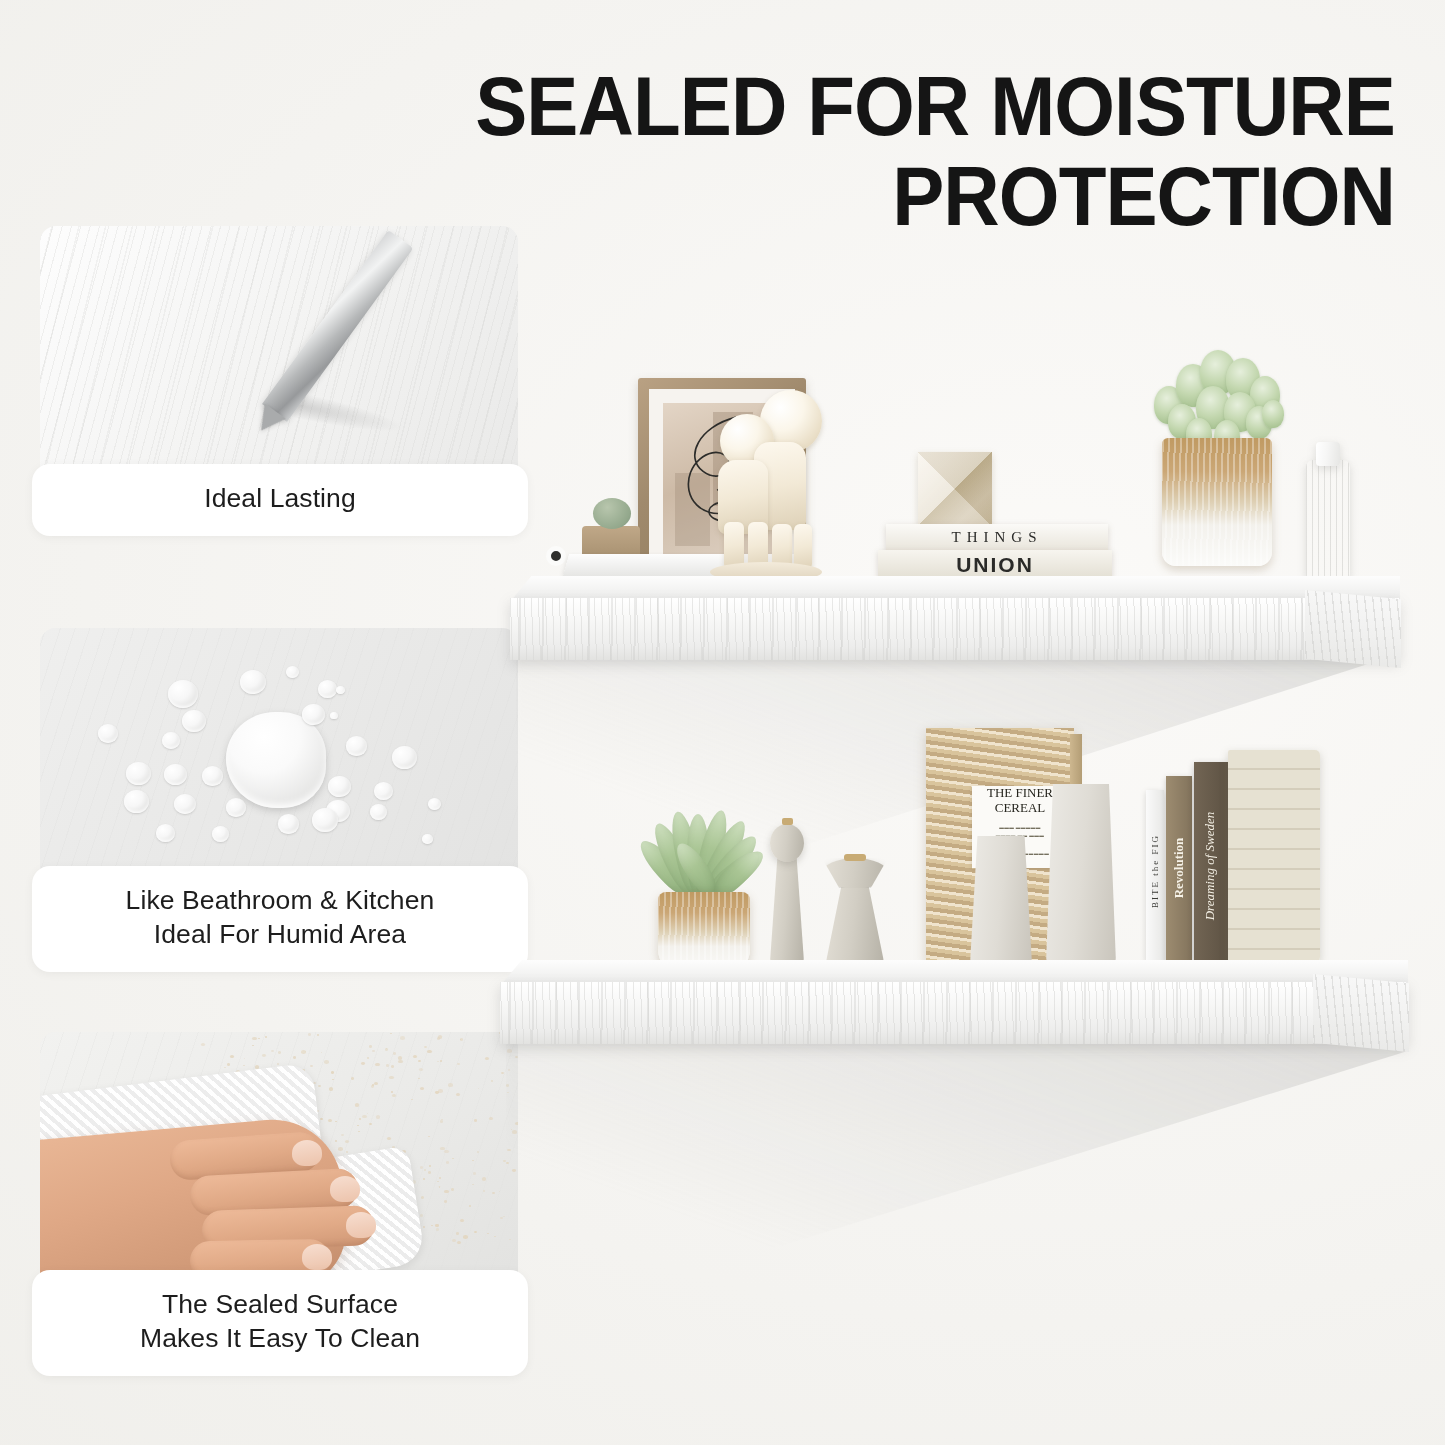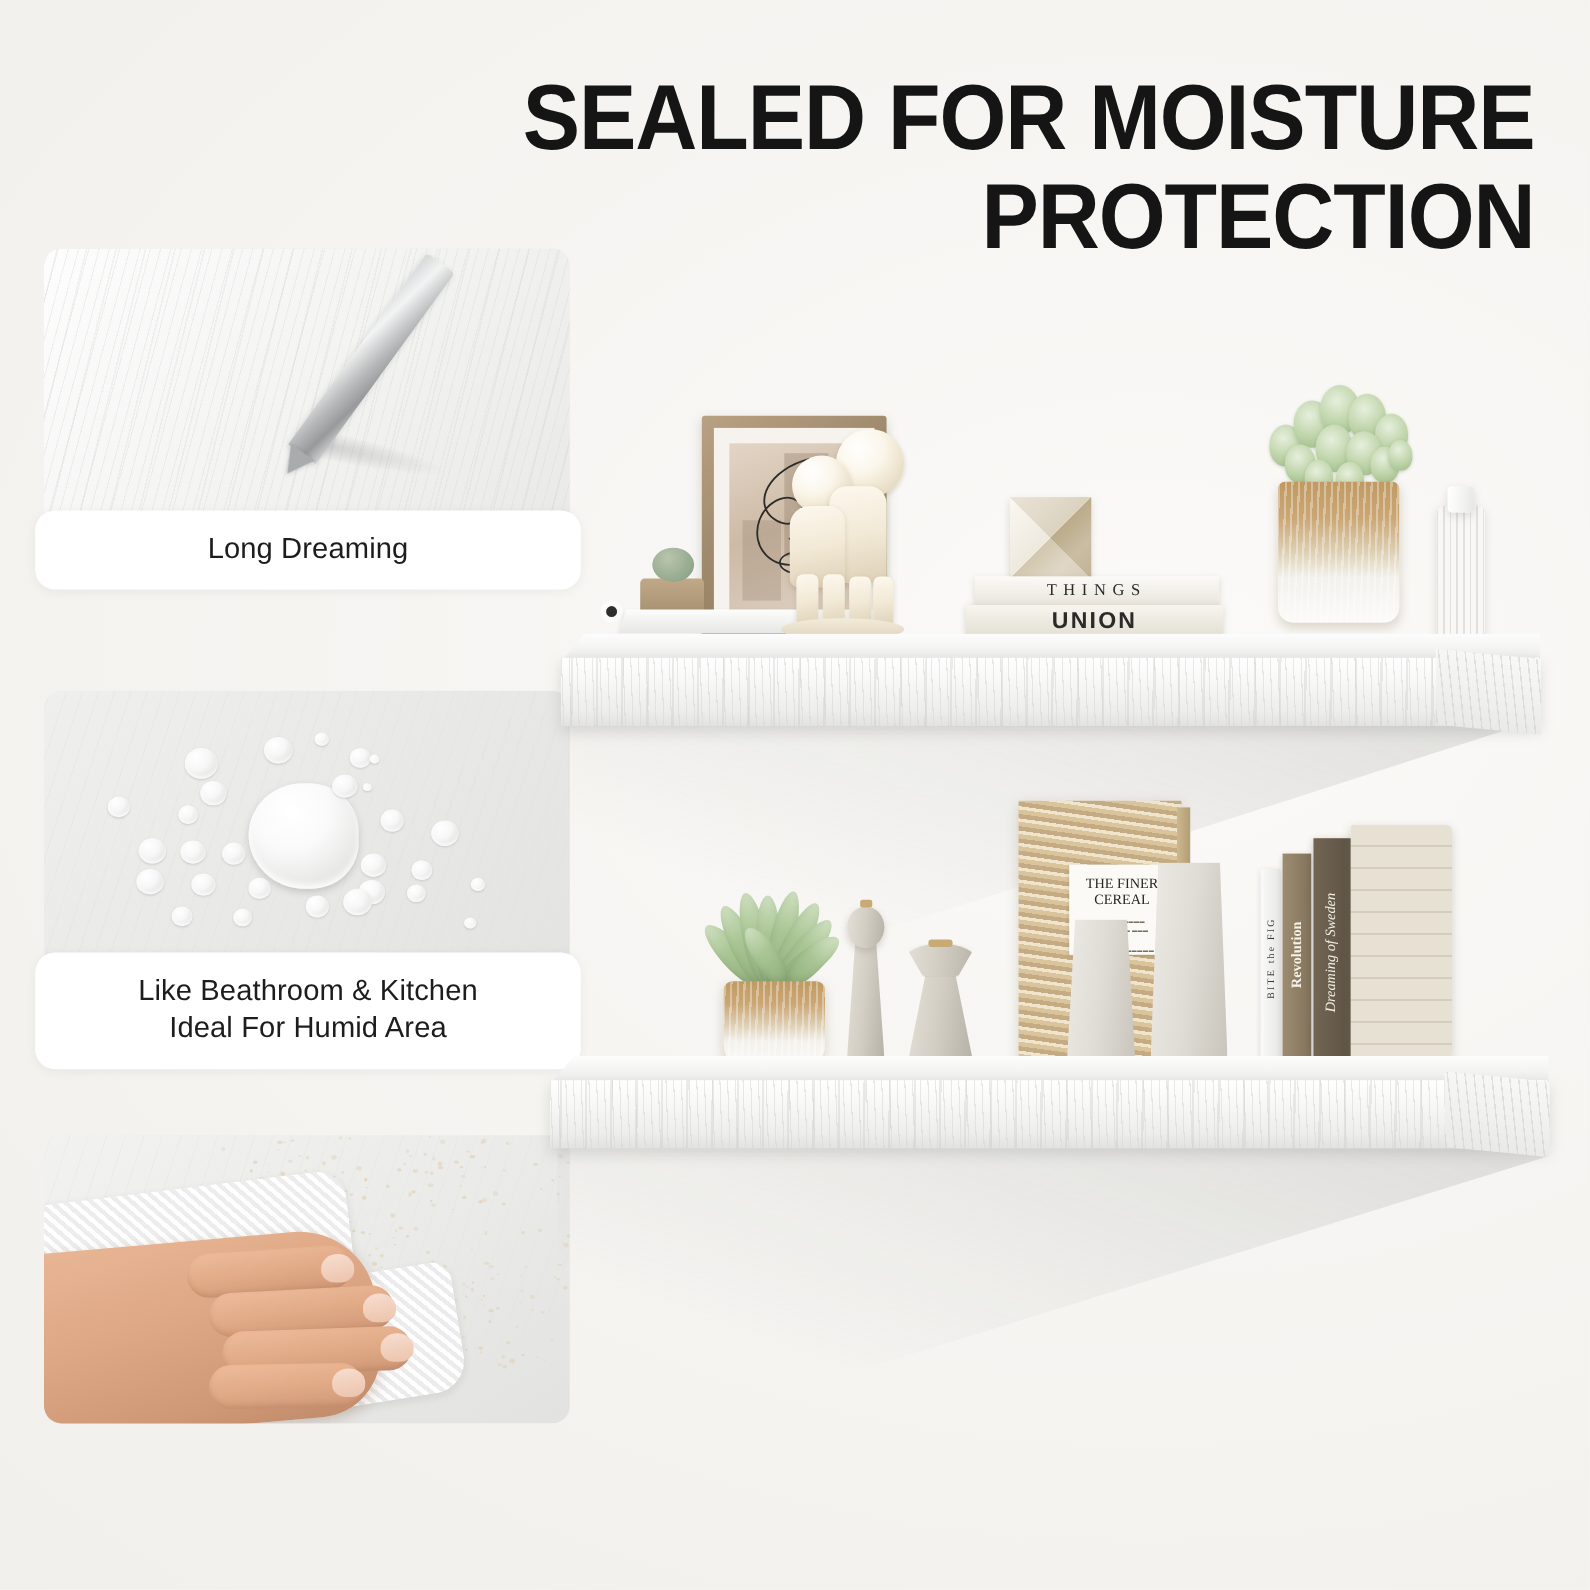--- a/index.html
+++ b/index.html
@@ -285,21 +285,21 @@
     <span class="l2">PROTECTION</span>
   </div>
 
   <div class="feature f1">
     <div class="photo">
       <div class="wood-bg"></div>
       <div class="driver-shadow"></div>
       <div class="driver"></div>
     </div>
     <div class="cap">
-      <span>Long Dreaming</span>
+      <span>Ideal Lasting</span>
     </div>
   </div>
 
   <div class="feature f2">
     <div class="photo">
       <div class="drop-bg"></div>
       <div id="droplets">
         <div class="drop big"></div>
       <div class="drop" style="left: 128px; top: 52px; width: 30px; height: 27.9px;"></div>
           <div class="drop" style="left: 200px; top: 42px; width: 26px; height: 24.18px;"></div>
@@ -552,20 +552,24 @@
           <div class="finger" style="left: 130px; top: 104px; width: 150px; transform: rotate(-4deg);"></div>
           <div class="nail" style="left: 252px; top: 108px;"></div>
           <div class="finger" style="left: 150px; top: 140px; width: 168px; transform: rotate(-3deg);"></div>
           <div class="nail" style="left: 290px; top: 144px;"></div>
           <div class="finger" style="left: 162px; top: 176px; width: 172px; transform: rotate(-2deg);"></div>
           <div class="nail" style="left: 306px; top: 180px;"></div>
           <div class="finger" style="left: 150px; top: 208px; width: 140px; transform: rotate(-1deg);"></div>
           <div class="nail" style="left: 262px; top: 212px;"></div>
         </div>
     </div>
+    <div class="cap">
+      <span>The Sealed Surface</span>
+      <span>Makes It Easy To Clean</span>
+    </div>
   </div>
 
   <div class="wall">
 
     <div class="shelf-shadow sh-top"></div>
     <div class="shelf-shadow sh-bot"></div>
 
     <div class="obj" style="left:168px;top:228px;width:168px;height:202px;">
       <div class="frame" style="width:100%;height:100%;box-sizing:border-box;">
         <div class="frame-mat">
@@ -655,21 +659,21 @@
     <div class="obj candle-taupe" style="left:300px;top:674px;width:34px;height:38px;border-radius:50%;"></div>
     <div class="obj" style="left:312px;top:668px;width:11px;height:7px;background:#c8ab74;border-radius:2px;"></div>
 
     <div class="obj candle-taupe" style="left:356px;top:726px;width:58px;height:86px;clip-path:polygon(30% 0,70% 0,100% 100%,0 100%);border-radius:4px;"></div>
     <div class="obj candle-taupe" style="left:352px;top:708px;width:66px;height:30px;border-radius:50% 50% 44% 44%;clip-path:polygon(0 0,100% 0,74% 100%,26% 100%);"></div>
     <div class="obj" style="left:374px;top:704px;width:22px;height:7px;background:#c8ab74;border-radius:3px;"></div>
 
     <div class="obj" style="left:456px;top:578px;width:148px;height:234px;
          background:repeating-linear-gradient(8deg,#d9c49c 0 4px,#f0e4cd 4px 7px,#c4ab83 7px 11px);
          box-shadow:0 4px 11px rgba(140,120,90,.3);">
-      <div style="position:absolute;left:46px;top:58px;width:96px;height:82px;background:#fbfaf7;box-shadow:0 1px 4px rgba(0,0,0,.12);text-align:center;padding-top:10px;box-sizing:border-box;">
+      <div style="position:absolute;left:46px;top:58px;width:96px;height:82px;background:#fbfaf7;box-shadow:0 1px 4px rgba(0,0,0,.12);text-align:center;box-sizing:border-box;">
         <div style="font-family:'Liberation Serif',serif;font-size:13px;color:#27261f;line-height:1.12;">THE FINER</div>
         <div style="font-family:'Liberation Serif',serif;font-size:13px;color:#27261f;line-height:1.12;">CEREAL</div>
         <div style="margin-top:8px;height:1px;"></div>
         <div style="font-size:4.6px;color:#75705f;letter-spacing:.4px;line-height:1.8;">▬▬▬ ▬▬▬▬▬<br>▬▬▬▬ ▬▬ ▬▬▬</div>
         <div style="margin-top:10px;font-size:4.6px;color:#75705f;letter-spacing:.6px;">▬▬▬▬▬▬ ▬▬▬▬▬</div>
       </div>
     </div>
     <div class="obj" style="left:600px;top:584px;width:12px;height:226px;background:linear-gradient(90deg,#cdb78f,#b39d75);"></div>
 
     <div class="obj vase-taupe" style="left:500px;top:686px;width:62px;height:128px;clip-path:polygon(12% 0,88% 0,100% 100%,0 100%);border-radius:5px;"></div>

